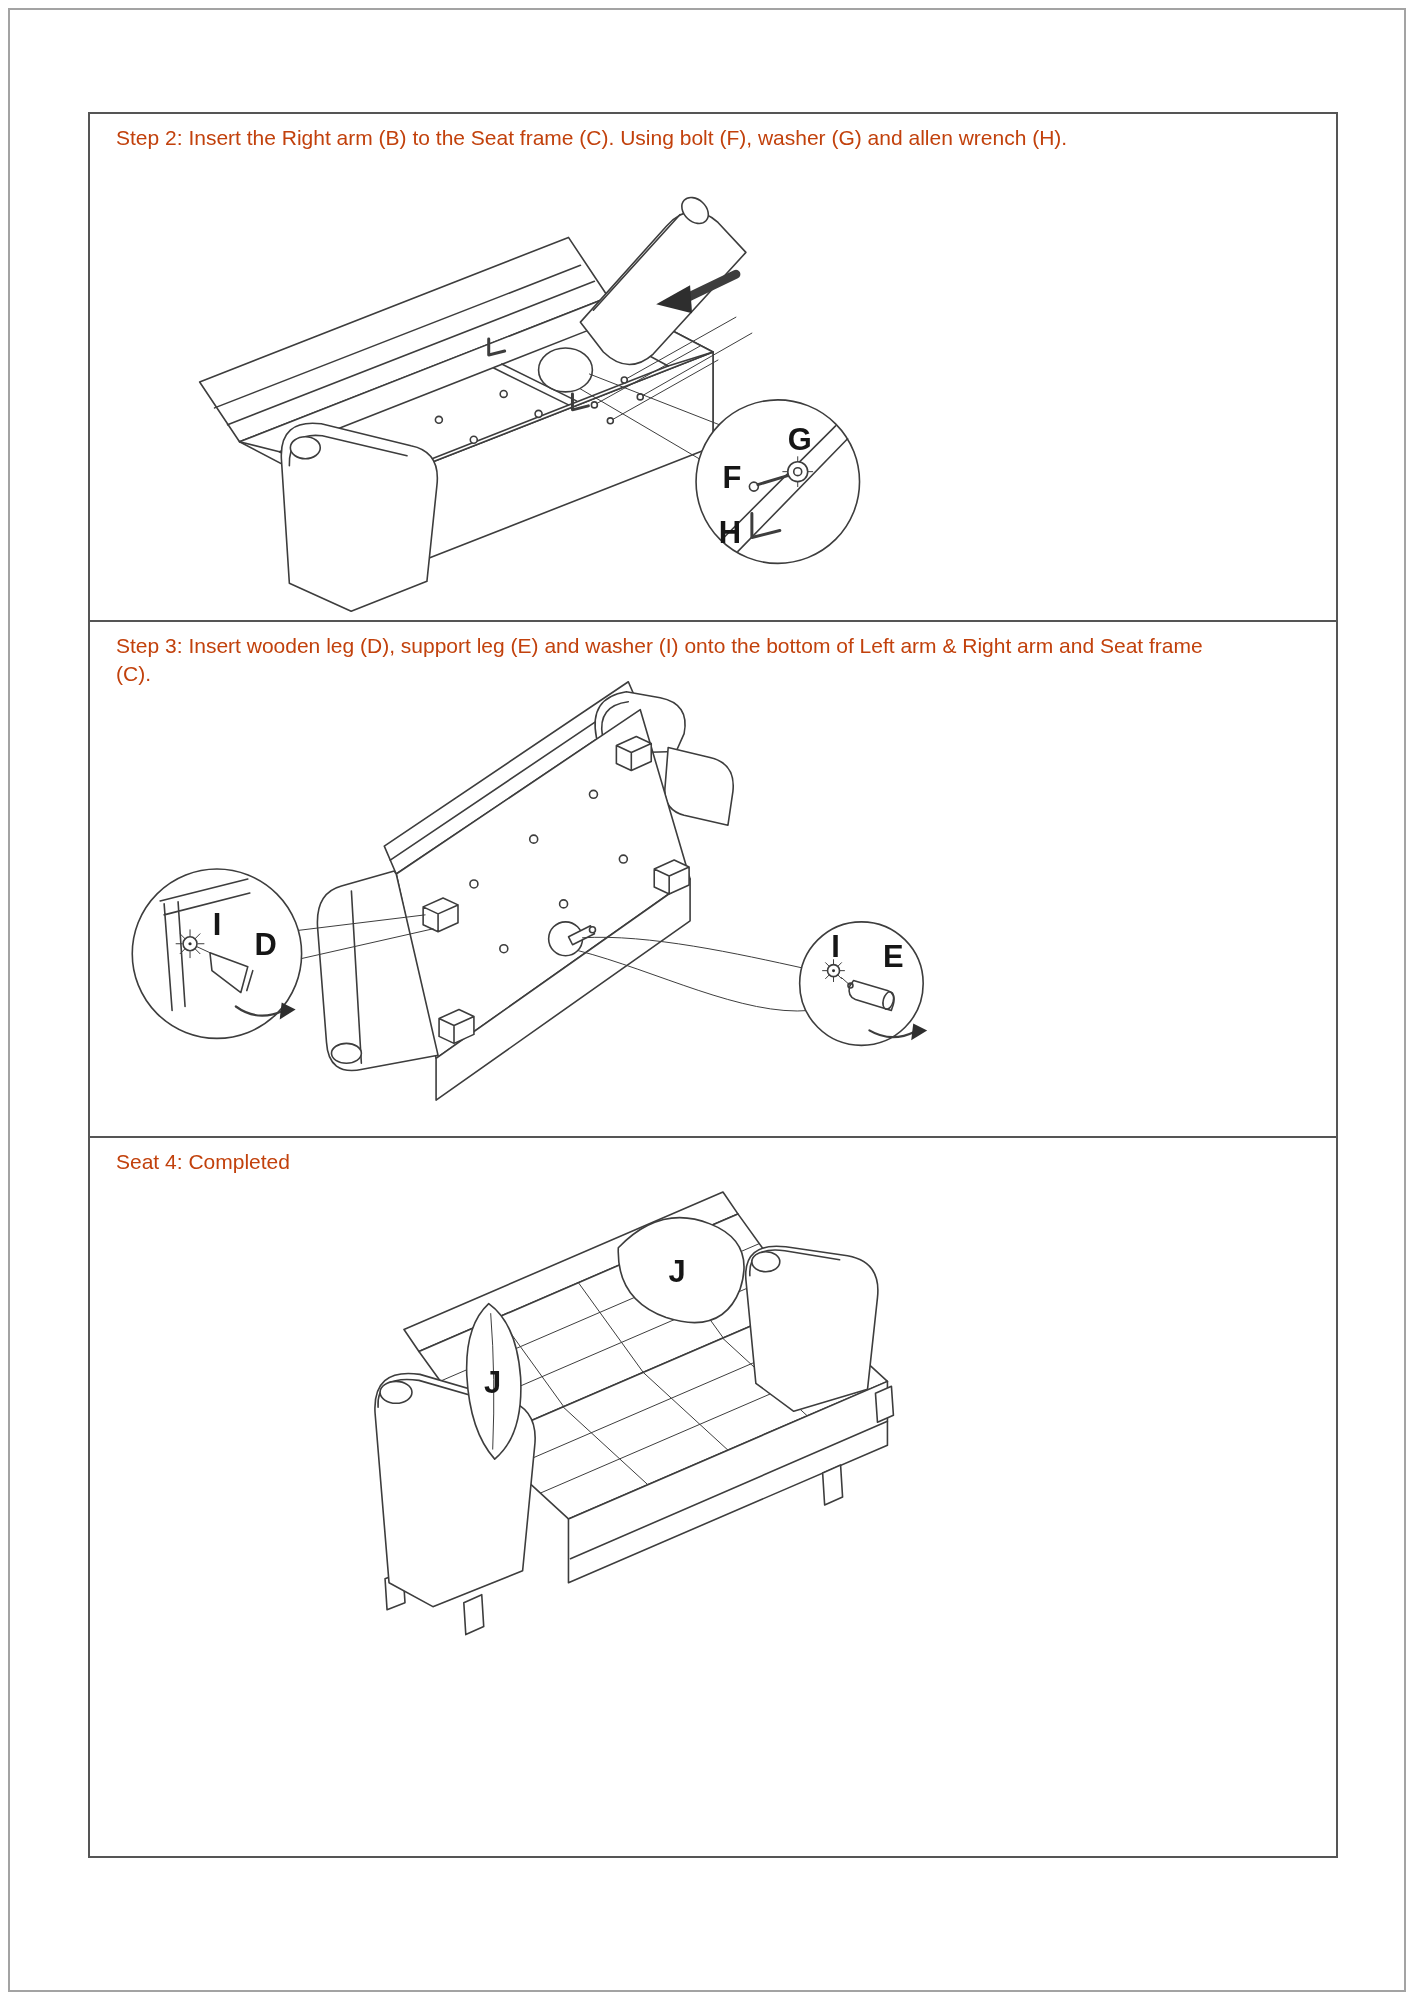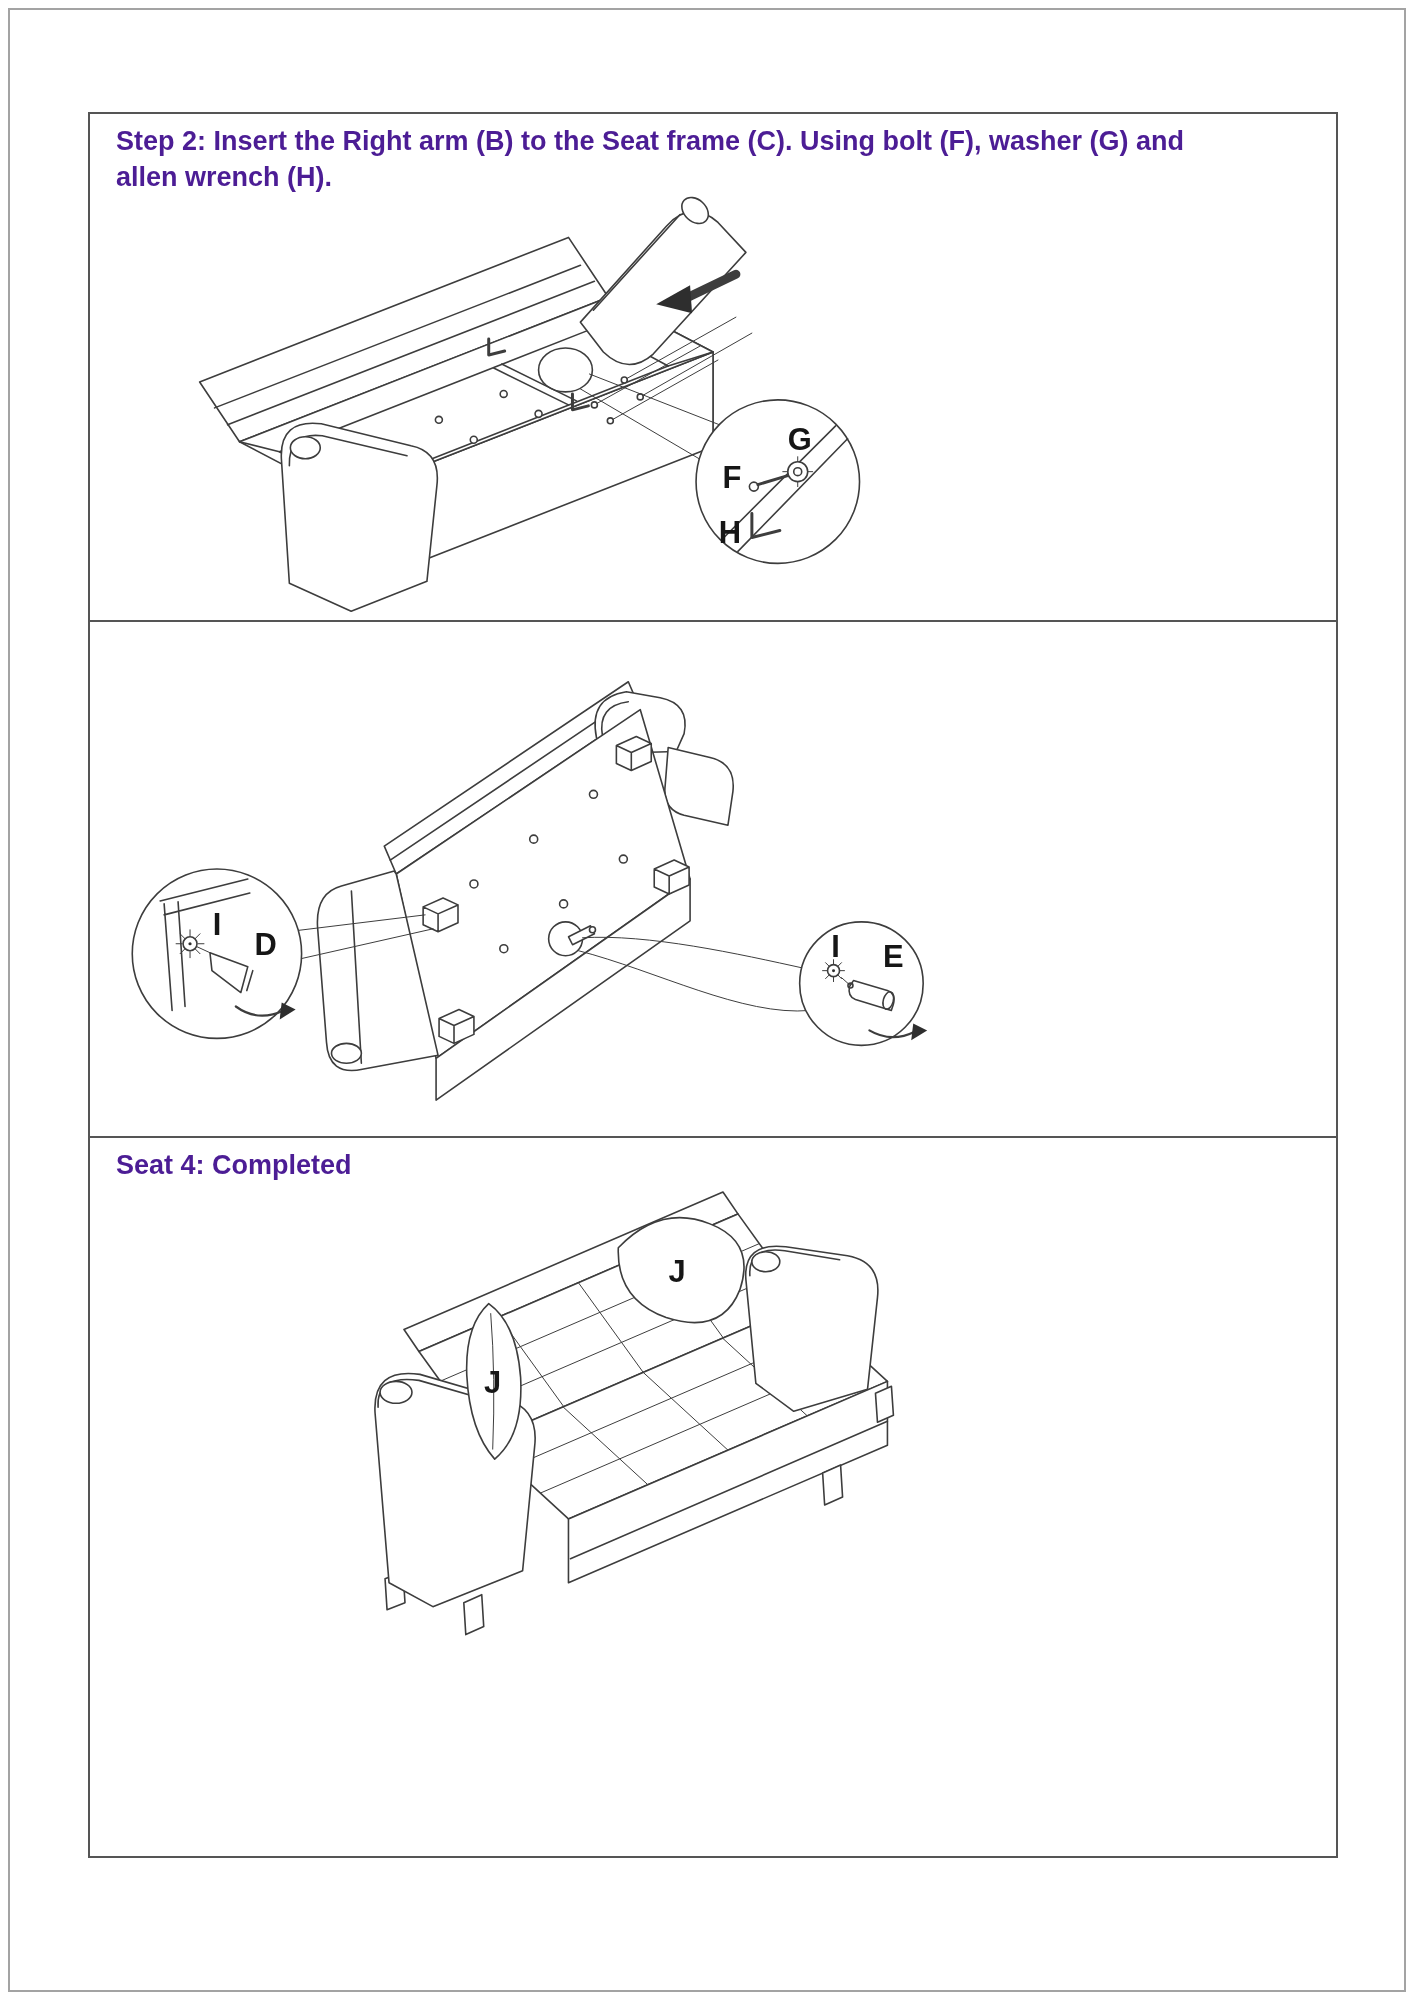--- a/index.html
+++ b/index.html
@@ -12,21 +12,21 @@
     position:absolute;left:88px;top:112px;width:1250px;height:1746px;
     border:2px solid #555;box-sizing:border-box;background:#fff;
   }
   .step{position:relative;box-sizing:border-box;overflow:hidden;}
   .step + .step{border-top:2px solid #555;}
   #step2{height:506px;}
   #step3{height:516px;}
   #step4{height:716px;}
   .step-heading{
     position:absolute;top:10px;left:26px;max-width:1090px;z-index:2;
-    font-size:27px;font-weight:bold;line-height:1.32;color:#4c1d95;
+    font-size:21px;font-weight:normal;line-height:1.32;color:#c2410c;
   }
   svg.illus{position:absolute;left:0;top:0;width:100%;height:100%;z-index:1;}
   .illus path,.illus circle,.illus ellipse,.illus polyline{
     stroke:#3d3d3d;stroke-width:1.6;fill:none;stroke-linejoin:round;stroke-linecap:round;
   }
   .illus .f{fill:#ffffff;}
   .illus .thin{stroke-width:1;}
   .illus .thick{stroke-width:3;}
   .illus .dark{fill:#2e2e2e;stroke:none;}
   .illus polygon.dark{fill:#2e2e2e;stroke:none;}
@@ -115,20 +115,21 @@
           <path class="thick" d="M664 400 L664 424 L692 417"></path>
         </g>
         <text x="712" y="336" text-anchor="middle">G</text>
         <text x="644" y="374" text-anchor="middle">F</text>
         <text x="642" y="430" text-anchor="middle">H</text>
       </g>
     </svg>
   </section>
 
   <section class="step" id="step3">
+    <div class="step-heading">Step 3: Insert wooden leg (D), support leg (E) and washer (I) onto the bottom of Left arm &amp; Right arm and Seat frame (C).</div>
     <svg class="illus" viewBox="0 0 1250 516">
       <g transform="translate(0,18)">
 
         <g>
           <path class="f" d="M295 207 L540 42 L552 70 L307 235 Z"></path>
           <path d="M301 221 L546 56"></path>
           <path class="f" d="M508 98 Q500 58 538 52 L572 58 Q602 64 596 94 L588 112 L518 114 Z"></path>
           <path d="M514 96 Q509 66 540 62"></path>
           <path class="f" d="M580 108 L622 118 Q648 124 645 152 L640 186 L596 176 Q574 170 577 146 Z"></path>
           <path class="f" d="M307 235 L552 70 L602 240 L347 420 Z"></path>

